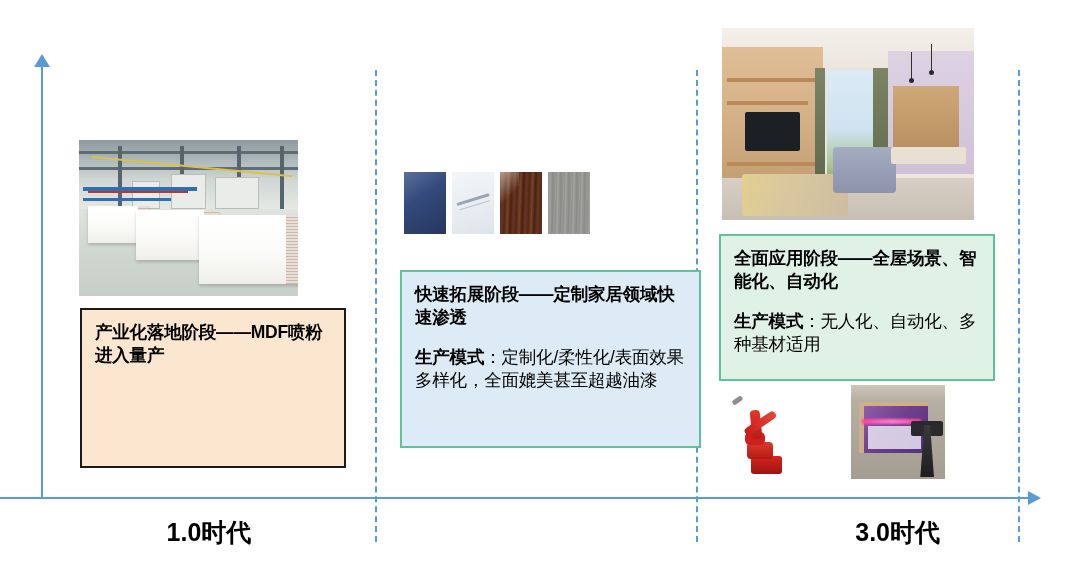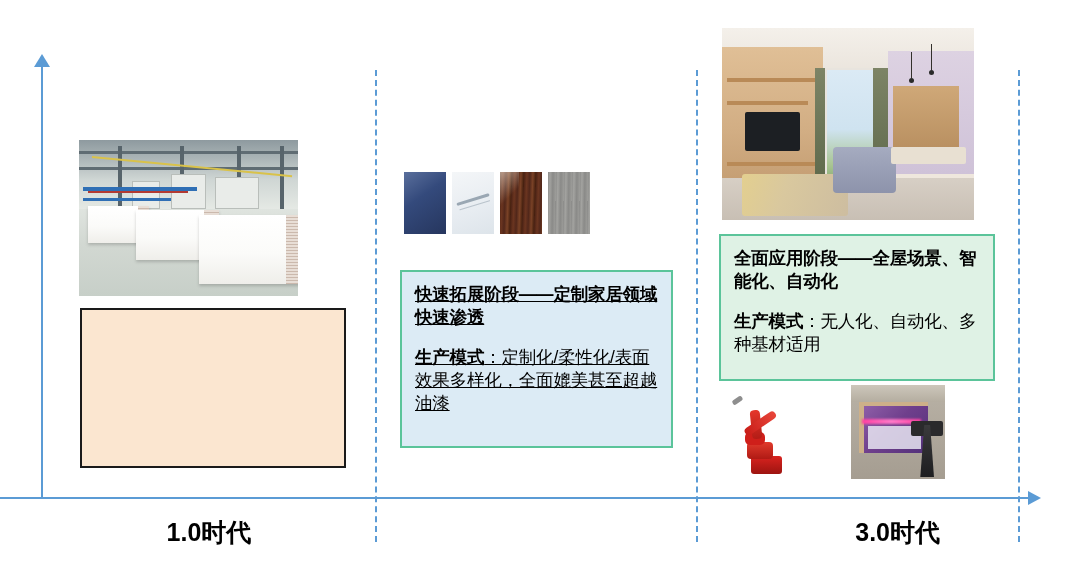--- a/index.html
+++ b/index.html
@@ -62,24 +62,23 @@
   }
   .phase-box .modeline b { font-weight: bold; }
   .phase-box .gap { height: 17px; }
 
   .box-1 {
     left: 80px; top: 308px; width: 266px; height: 160px;
     background: #fbe6d0;
     border: 2px solid #1a1a1a;
   }
   .box-2 {
-    left: 400px; top: 270px; width: 273px; height: 178px;
+    left: 400px; top: 270px; width: 301px; height: 178px;
     background: #dcebf5;
     border: 2px solid #5bc49a;
-    text-decoration: underline;
   }
   .box-3 {
     left: 719px; top: 234px; width: 276px; height: 147px;
     background: #dff2e5;
     border: 2px solid #5bc49a;
   }
 
   
   .era-label {
     position: absolute; top: 516px;
@@ -328,20 +327,21 @@
     </div>
     <div class="stackboard" style="left:26%; top:45%; width:38%; height:32%;">
       <div class="edge"></div>
     </div>
     <div class="stackboard" style="left:55%; top:48%; width:48%; height:44%;">
       <div class="edge"></div>
     </div>
   </div>
 
   <div class="phase-box box-1">
+    <div class="headline">产业化落地阶段——MDF喷粉进入量产</div>
     <div class="gap"></div>
   </div>
 
   <div class="swatch sw-navy"></div>
   <div class="swatch sw-marble">
     <div class="vein"></div>
   </div>
   <div class="swatch sw-wood-dark">
     <div class="glint"></div>
   </div>

